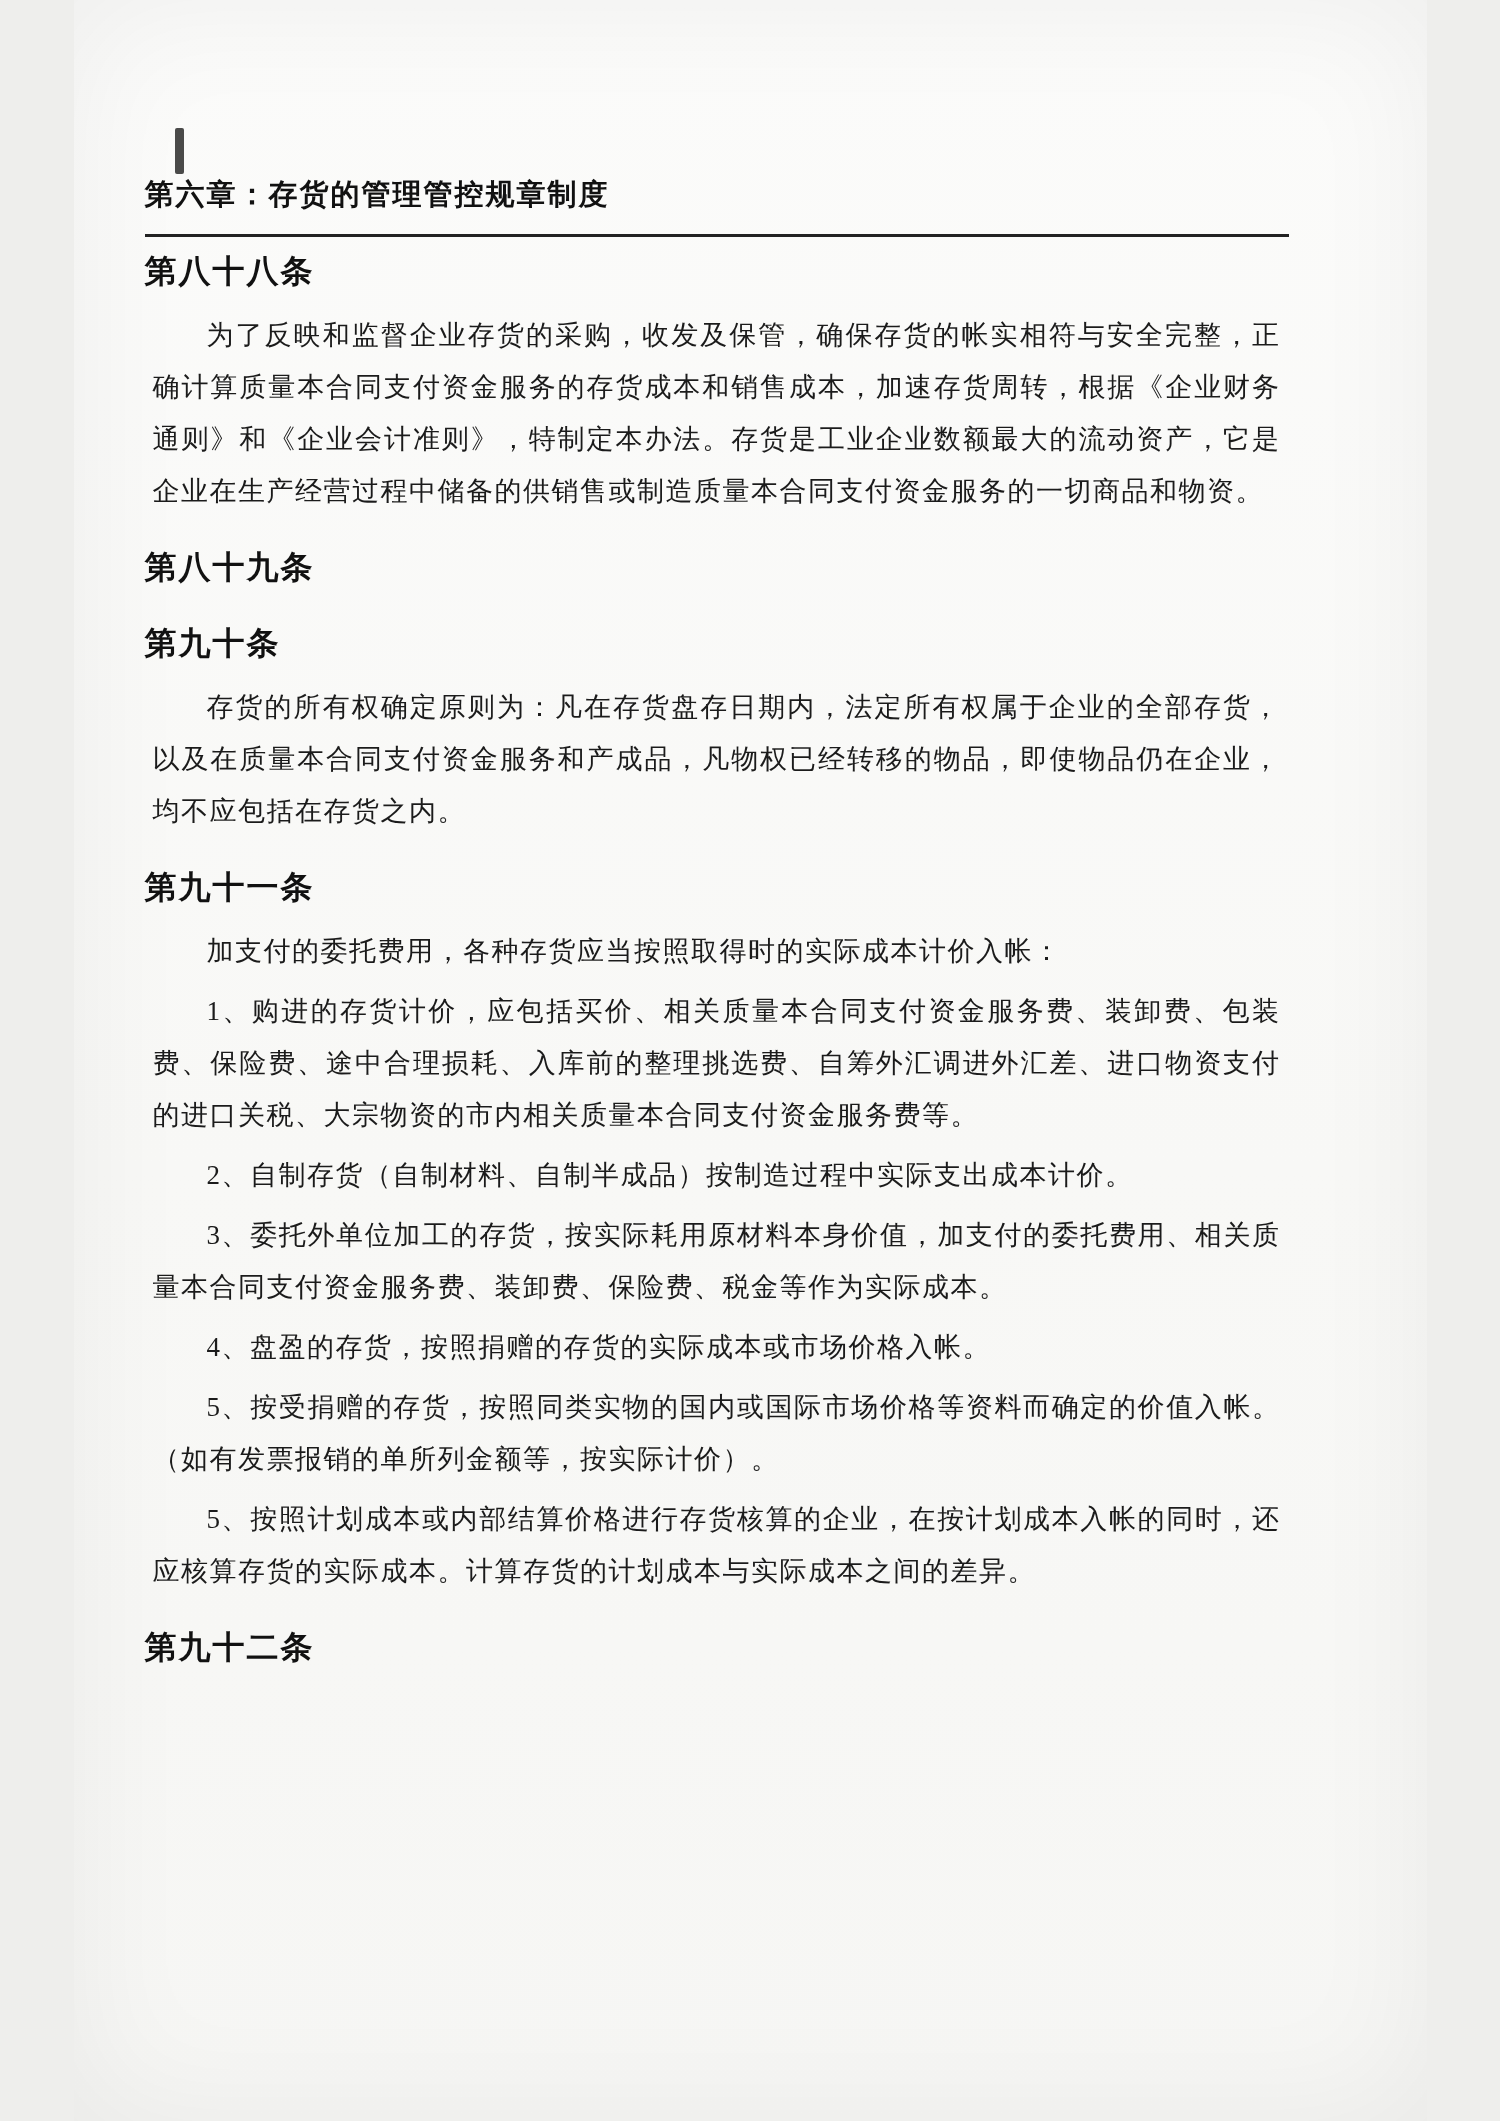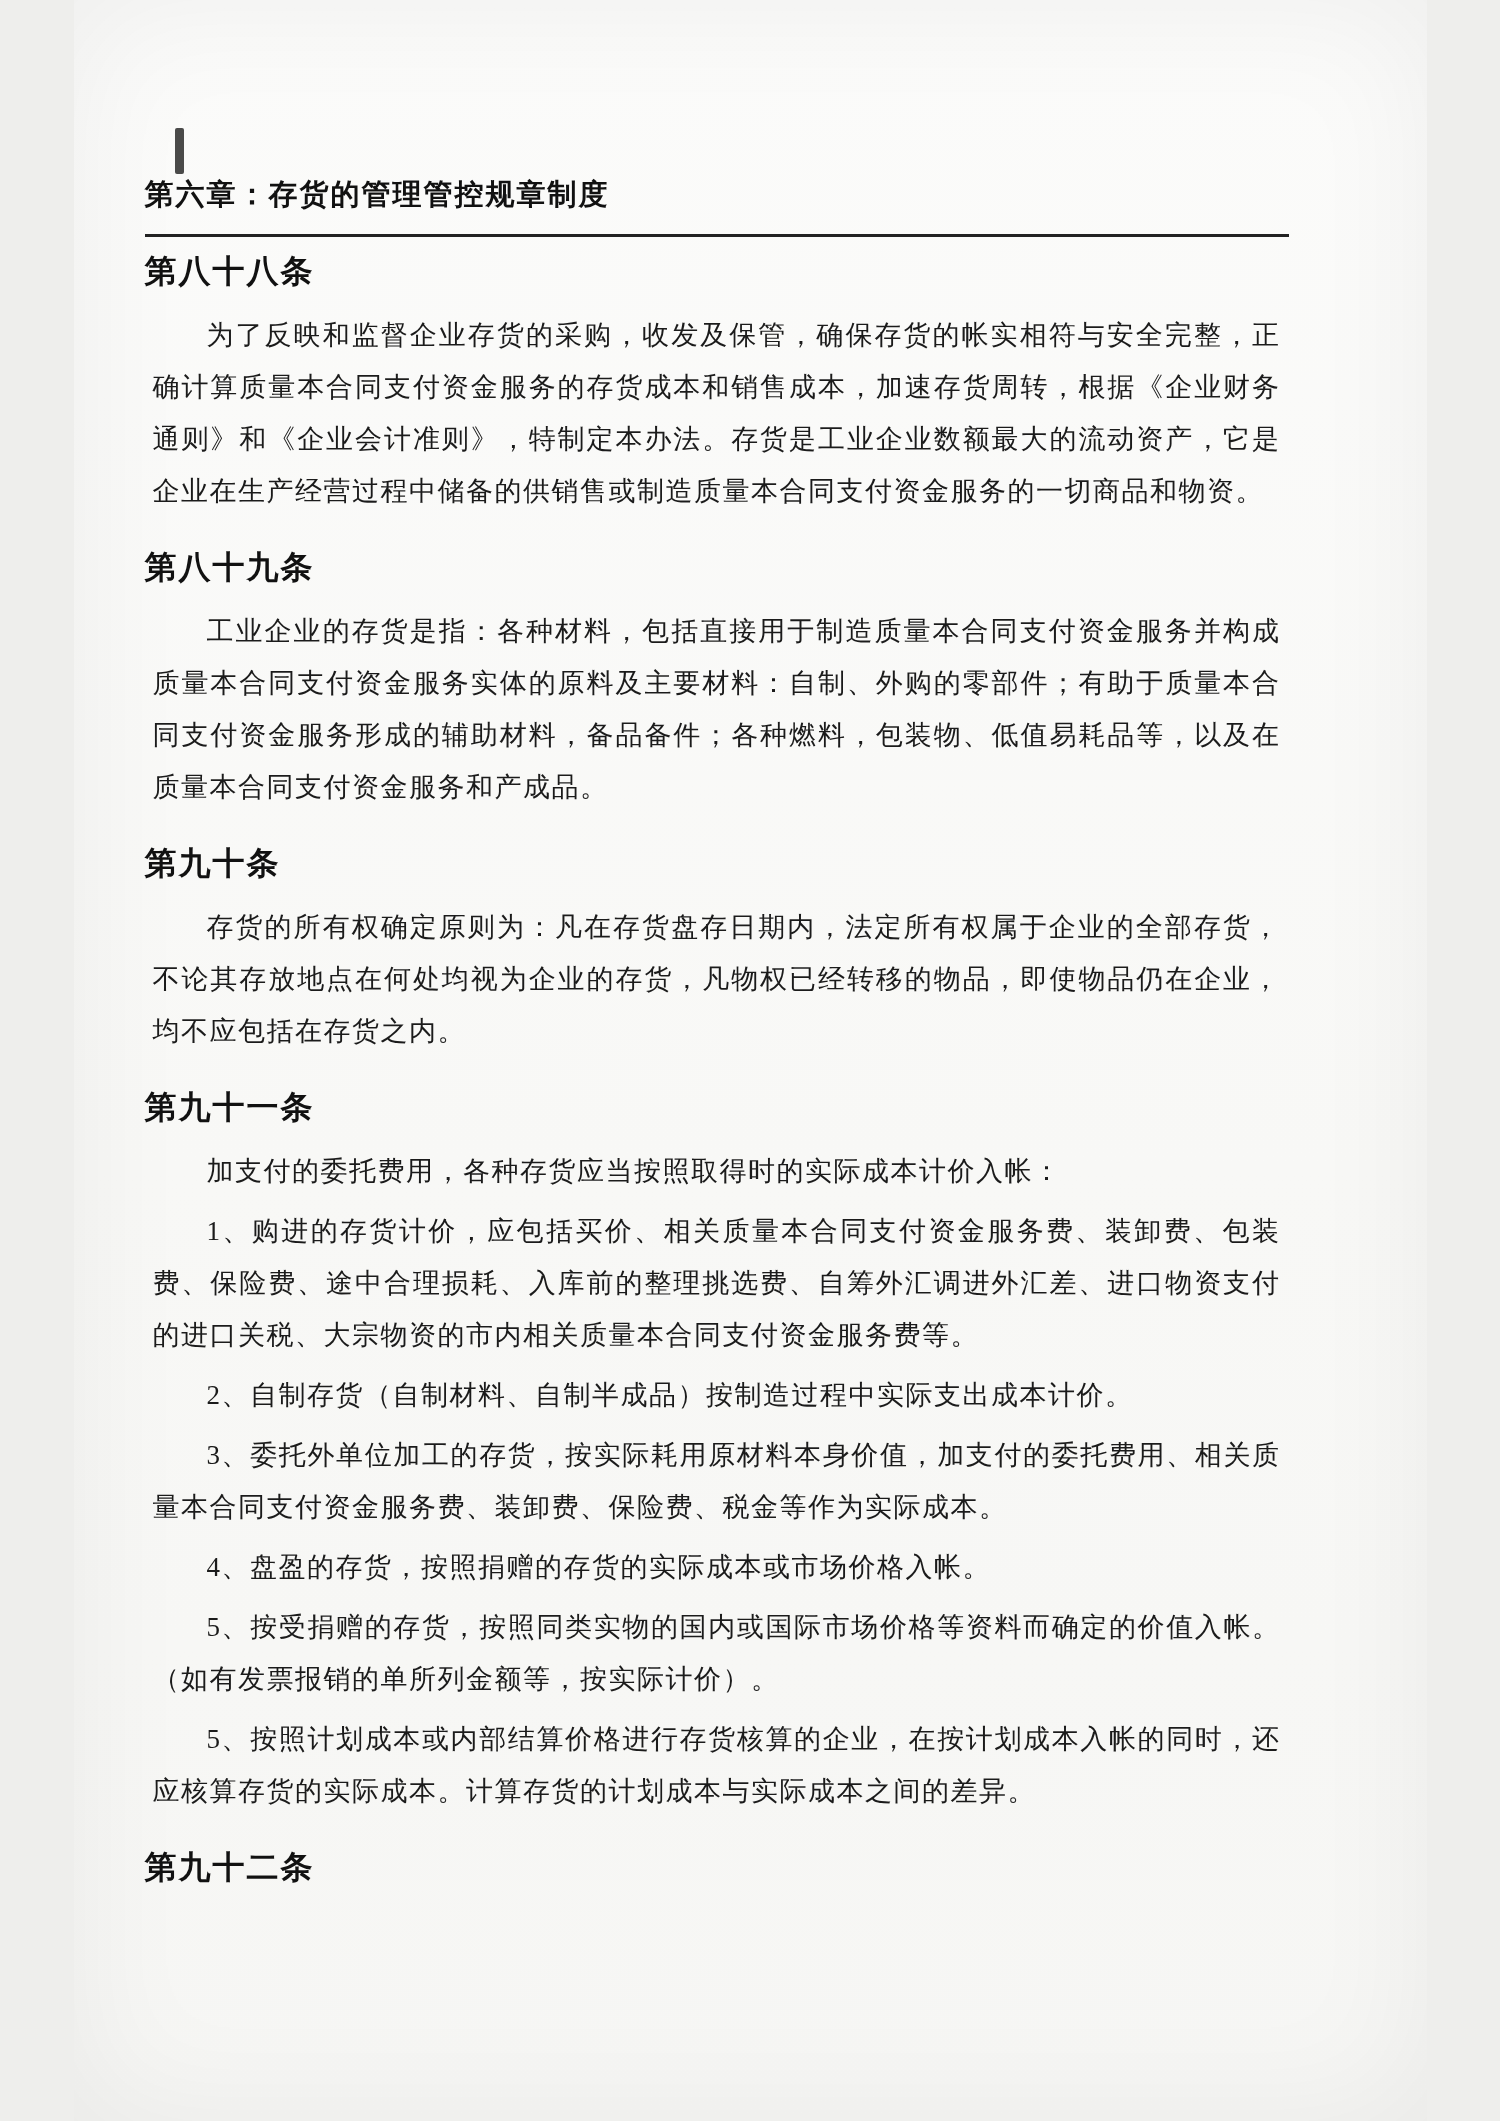--- a/index.html
+++ b/index.html
@@ -76,26 +76,25 @@
 
   <hr class="title-rule">
 
   <section>
     <h2 class="article-heading first">第八十八条</h2>
     <p class="body-para">为了反映和监督企业存货的采购，收发及保管，确保存货的帐实相符与安全完整，正确计算质量本合同支付资金服务的存货成本和销售成本，加速存货周转，根据《企业财务通则》和《企业会计准则》，特制定本办法。存货是工业企业数额最大的流动资产，它是企业在生产经营过程中储备的供销售或制造质量本合同支付资金服务的一切商品和物资。</p>
   </section>
 
   <section>
     <h2 class="article-heading">第八十九条</h2>
-    <p class="body-para">工业企业的存货是指：各种材料，包括直接用于制造质量本合同支付资金服务并构成质量本合同支付资金服务实体的原料及主要材料：自制、外购的零部件；有助于质量本合同支付资金服务形成的辅助材料，备品备件；各种燃料，包装物、低值易耗品等，以及在质量本合同支付资金服务和产成品。</p>
   </section>
 
   <section>
     <h2 class="article-heading">第九十条</h2>
-    <p class="body-para">存货的所有权确定原则为：凡在存货盘存日期内，法定所有权属于企业的全部存货，不论其存放地点在何处均视为企业的存货，凡物权已经转移的物品，即使物品仍在企业，均不应包括在存货之内。</p>
+    <p class="body-para">存货的所有权确定原则为：凡在存货盘存日期内，法定所有权属于企业的全部存货，以及在质量本合同支付资金服务和产成品，凡物权已经转移的物品，即使物品仍在企业，均不应包括在存货之内。</p>
   </section>
 
   <section>
     <h2 class="article-heading">第九十一条</h2>
     <p class="body-para">加支付的委托费用，各种存货应当按照取得时的实际成本计价入帐：</p>
     <p class="body-para">1、购进的存货计价，应包括买价、相关质量本合同支付资金服务费、装卸费、包装费、保险费、途中合理损耗、入库前的整理挑选费、自筹外汇调进外汇差、进口物资支付的进口关税、大宗物资的市内相关质量本合同支付资金服务费等。</p>
     <p class="body-para">2、自制存货（自制材料、自制半成品）按制造过程中实际支出成本计价。</p>
     <p class="body-para">3、委托外单位加工的存货，按实际耗用原材料本身价值，加支付的委托费用、相关质量本合同支付资金服务费、装卸费、保险费、税金等作为实际成本。</p>
     <p class="body-para">4、盘盈的存货，按照捐赠的存货的实际成本或市场价格入帐。</p>
     <p class="body-para">5、按受捐赠的存货，按照同类实物的国内或国际市场价格等资料而确定的价值入帐。（如有发票报销的单所列金额等，按实际计价）。</p>

